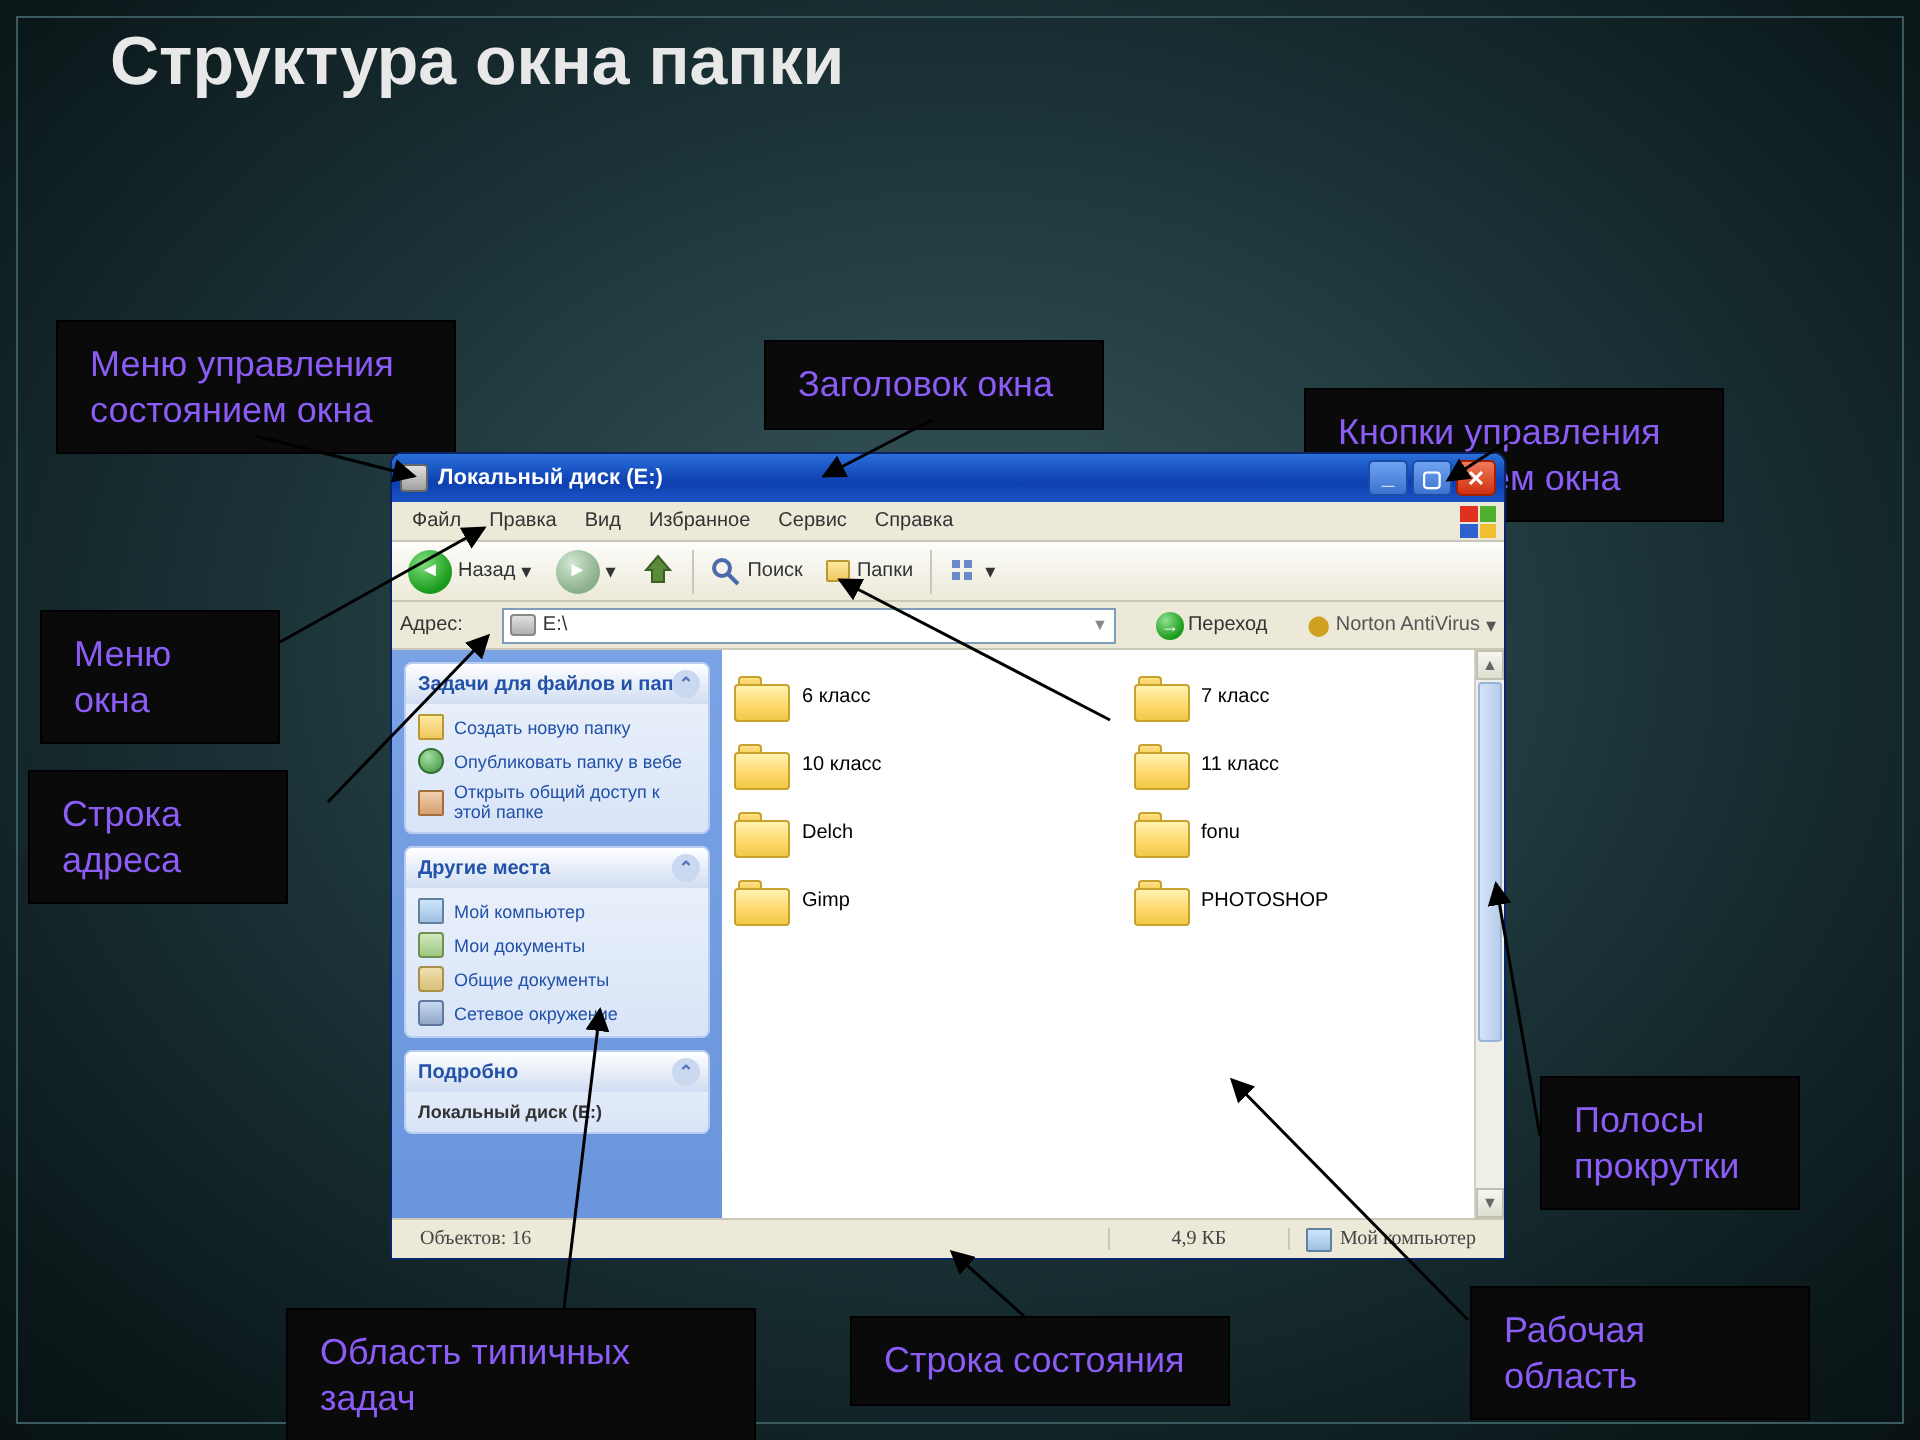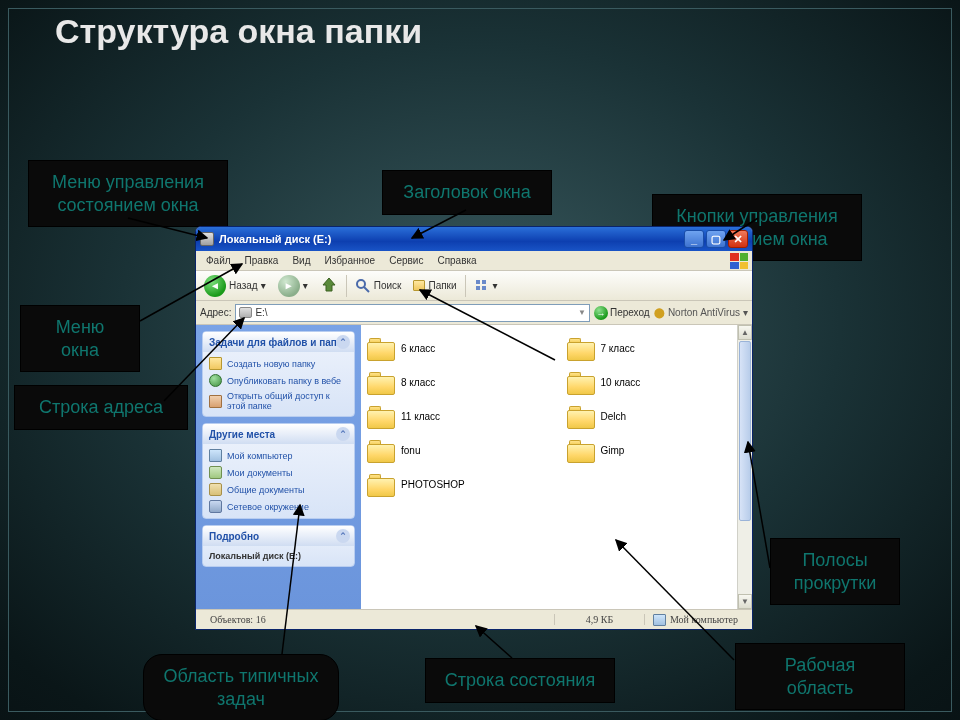--- a/index.html
+++ b/index.html
@@ -7,22 +7,22 @@
   body {
     background: radial-gradient(ellipse 900px 700px at 50% 45%, #3a5a5f 0%, #1a3236 40%, #0a1618 70%, #050a0c 100%);
     position: relative;
   }
   .slide-border { position:absolute; inset:8px; border:1px solid #3a5a5f; pointer-events:none; }
   .slide-title {
     position: absolute; left: 55px; top: 12px;
     color: #e8e8e8; font-size: 34px; font-weight: bold;
   }
   .callout {
-    position: absolute; background: #0a0a0a; color: #0f766e;
-    font-size: 18px; padding: 10px 16px; text-align: center;
+    position: absolute; background: #0a0a0a; color: #8b5cf6;
+    font-size: 18px; padding: 10px 16px; 
     line-height: 1.25; border: 1px solid #000;
   }
   svg.arrows { position:absolute; inset:0; width:960px; height:720px; pointer-events:none; }
 
   
   .win {
     position: absolute; left: 195px; top: 226px; width: 558px; height: 404px;
     background: #ece9d8; border: 1px solid #0a246a; border-radius: 6px 6px 0 0;
     box-shadow: 0 0 0 1px #7b95d6 inset;
     font-size: 10px;
@@ -47,21 +47,21 @@
   .menubar .winflag { position:absolute; right:4px; top:2px; width:18px; height:16px; }
   .toolbar {
     height: 30px; background: linear-gradient(#fdfdfb, #ece9d8);
     border-bottom:1px solid #cac6b8; display:flex; align-items:center; padding:0 4px; gap:4px;
   }
   .toolbar .tbtn { display:flex; align-items:center; gap:3px; padding:2px 4px; color:#333; font-size:10px; }
   .tb-back { width:22px; height:22px; border-radius:50%; background: radial-gradient(circle at 35% 30%, #7ee07e, #1a9a1a 70%); display:flex; align-items:center; justify-content:center; color:#fff; }
   .tb-fwd { width:22px; height:22px; border-radius:50%; background: radial-gradient(circle at 35% 30%, #d0e8d0, #8aae8a 70%); display:flex; align-items:center; justify-content:center; color:#fff; }
   .addressbar {
     height: 24px; background:#ece9d8; border-bottom:1px solid #cac6b8;
-    display:flex; align-items:center; padding:0 4px; gap:4px; font-size:10px; color:#333;justify-content:flex-end;
+    display:flex; align-items:center; padding:0 4px; gap:20px; font-size:10px; color:#333;justify-content:flex-end;
   }
   .addressbar .field { flex:1; height:18px; background:#fff; border:1px solid #7f9db9; display:flex; align-items:center; padding:0 3px; gap:3px; }
   .addressbar .go { display:flex; align-items:center; gap:2px; color:#333; }
   .addressbar .go .g { width:14px;height:14px;border-radius:50%;background:radial-gradient(circle at 35% 30%,#8ee08e,#1a9a1a 70%);display:flex;align-items:center;justify-content:center;color:#fff;font-size:9px;}
   .addressbar .norton { color:#555; display:flex; align-items:center; gap:3px; }
 
   .body { display:flex; height: calc(100% - 24px - 20px - 30px - 24px - 20px); }
   .sidebar { width:165px; background: linear-gradient(#7aa3e6, #6b95dc); padding:6px; display:flex; flex-direction:column; gap:6px; overflow:hidden;}
   .sidepanel { background: linear-gradient(#eef3fc, #d8e4f7); border-radius:4px; overflow:hidden; border:1px solid #b8cdf0;}
   .sidepanel .sphdr { background: linear-gradient(#fff, #d0ddf2); height:20px; display:flex; align-items:center; padding:0 6px; font-weight:bold; color:#2151a8; font-size:10px; position:relative;}
@@ -105,24 +105,24 @@
 <body>
 
 <div class="slide-border"></div>
 <h1 class="slide-title">Структура окна папки</h1>
 
 <div class="callout" style="left:28px; top:160px; width:200px;">Меню управления состоянием окна</div>
 <div class="callout" style="left:382px; top:170px; width:170px;">Заголовок окна</div>
 <div class="callout" style="left:652px; top:162px; width:210px;margin-top:32px;">Кнопки управления состоянием окна</div>
 <div class="callout" style="left:20px; top:305px; width:120px;">Меню окна</div>
 <div class="callout" style="left:553px; top:334px; width:155px;">Панель инструментов</div>
-<div class="callout" style="left:14px; top:385px; width:174px;">Строка адреса</div>
+<div class="callout" style="left:14px; top:385px; width:130px;">Строка адреса</div>
 <div class="callout" style="left:770px; top:538px; width:130px;">Полосы прокрутки</div>
 <div class="callout" style="left:735px; top:643px; width:170px;">Рабочая область</div>
-<div class="callout" style="left:143px; top:654px; width:196px;border-radius:19px;">Область типичных задач</div>
+<div class="callout" style="left:143px; top:654px; width:235px;">Область типичных задач</div>
 <div class="callout" style="left:425px; top:658px; width:190px;">Строка состояния</div>
 
 <div class="win">
   <div class="titlebar">
     <div class="icon"></div>
     <div class="title">Локальный диск (E:)</div>
     <div class="winbtns">
       <div class="winbtn min">_</div>
       <div class="winbtn max">▢</div>
       <div class="winbtn close">✕</div>
@@ -248,24 +248,20 @@
 
     <div class="content">
       <div class="folders-grid" id="fgrid">
           <div class="folder">
             <div class="ficon"></div>
             <div class="flabel">6 класс</div>
           </div>
           <div class="folder">
             <div class="ficon"></div>
             <div class="flabel">7 класс</div>
-          </div>
-          <div class="folder">
-            <div class="ficon"></div>
-            <div class="flabel">8 класс</div>
           </div>
           <div class="folder">
             <div class="ficon"></div>
             <div class="flabel">10 класс</div>
           </div>
           <div class="folder">
             <div class="ficon"></div>
             <div class="flabel">11 класс</div>
           </div>
           <div class="folder">

